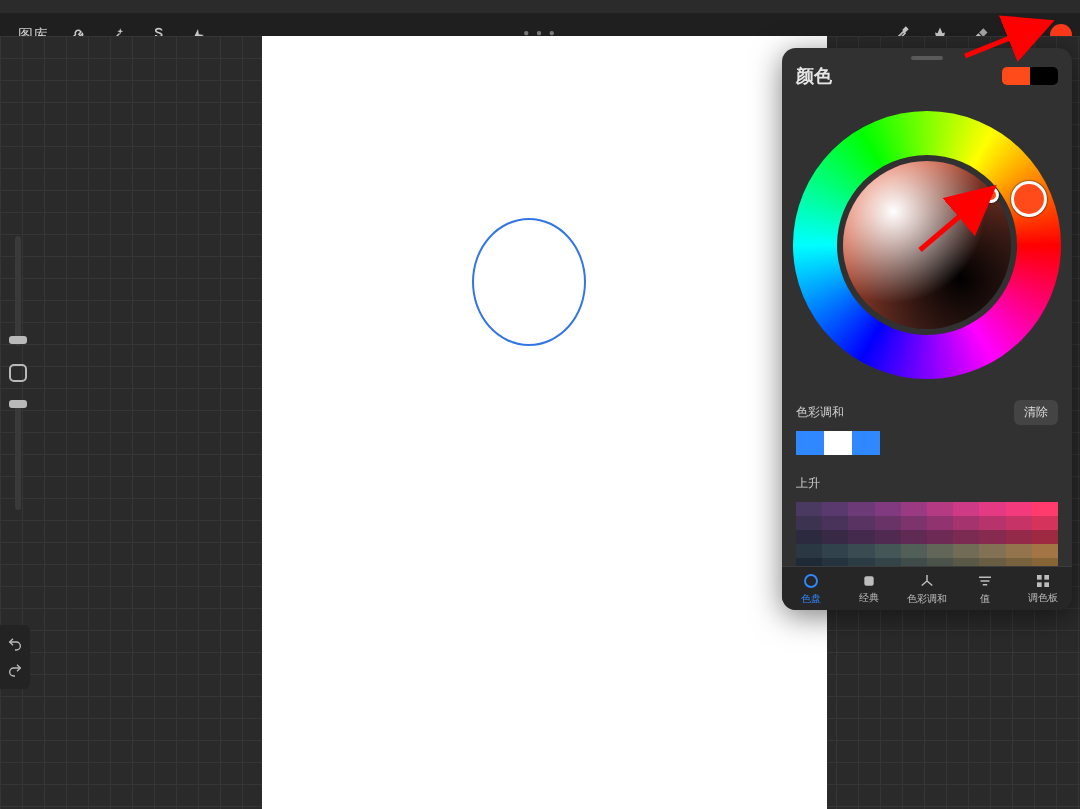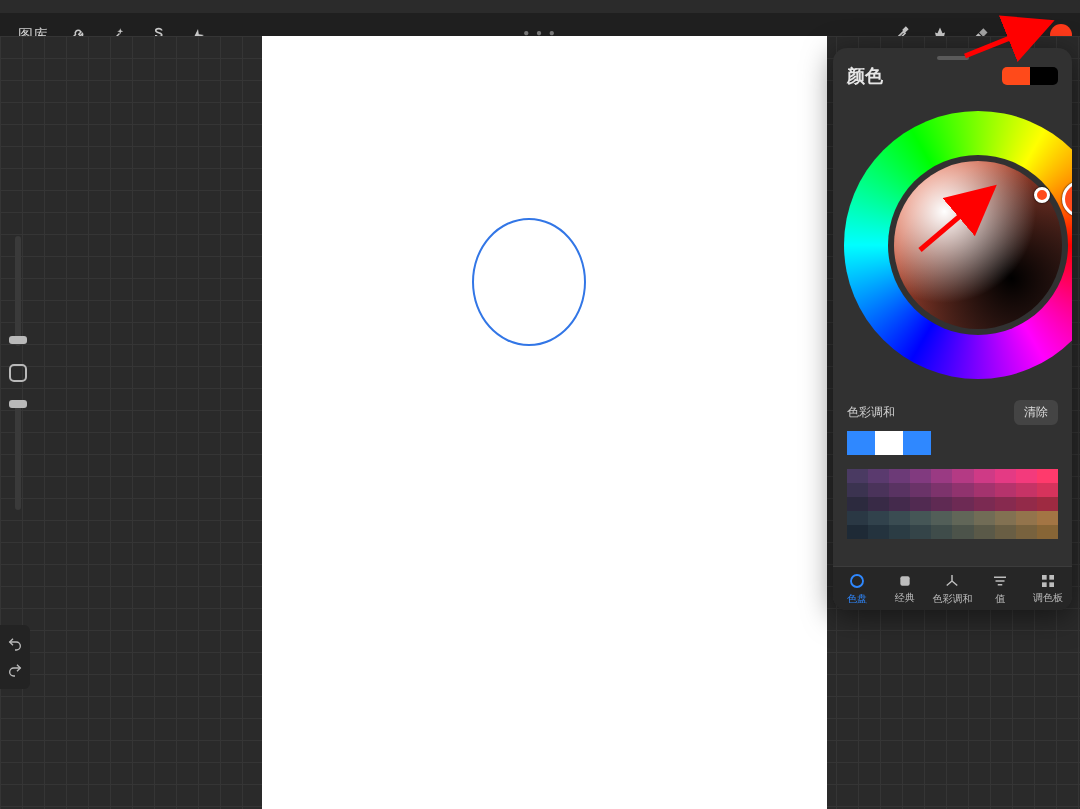--- a/index.html
+++ b/index.html
@@ -29,21 +29,21 @@
 
   
   .side-rail { position:absolute; left:4px; top:236px; width:28px; }
   .rail-track { width:6px; height:110px; background:#3a3a3a; border-radius:3px; margin:0 auto; position:relative; }
   .rail-knob { position:absolute; left:-6px; width:18px; height:8px; border-radius:3px; background:#b9b9b9; }
   .rail-square { width:18px; height:18px; border:2px solid #b9b9b9; border-radius:5px; margin:18px auto; }
   .undo-redo { position:absolute; left:0; bottom:120px; width:30px; background:#232323; border-radius:0 6px 6px 0; padding:6px 0; }
   .undo-redo div { height:26px; display:flex; align-items:center; justify-content:center; color:#bbb; cursor:pointer; }
 
   
-  .color-panel { position:absolute; top:48px; right:8px; width:239px; height:562px; background:#313131; border-radius:14px; color:#e6e6e6; overflow:hidden; box-shadow:0 6px 30px rgba(0,0,0,.5); }
+  .color-panel { position:absolute; top:48px; right:8px; width:290px; height:562px; background:#313131; border-radius:14px; color:#e6e6e6; overflow:hidden; box-shadow:0 6px 30px rgba(0,0,0,.5); }
   .panel-grab { width:32px; height:4px; border-radius:2px; background:#5a5a5a; margin:8px auto 4px; }
   .panel-header { display:flex; align-items:center; padding:0 14px 12px; }
   .panel-title { font-size:18px; font-weight:600; }
   .swatch-pair { margin-left:auto; display:flex; border-radius:5px; overflow:hidden; }
   .swatch-pair span { width:28px; height:18px; display:block; }
   .wheel-wrap { width:290px; height:290px; position:relative; display:flex; align-items:center; justify-content:center; }
   .hue-ring { width:268px; height:268px; border-radius:50%;
     background: conic-gradient(from 90deg, red, magenta, blue, cyan, lime, yellow, red);
     position:relative; }
   .ring-hole { position:absolute; top:44px; left:44px; width:180px; height:180px; border-radius:50%; background:#313131; }
@@ -180,20 +180,23 @@
   <div class="section-row">
     <span>色彩调和</span>
     <span class="clear-btn">清除</span>
   </div>
   <div class="history-swatches" id="hist">
       <span style="background: rgb(47, 136, 255);"></span>
       <span style="background: rgb(255, 255, 255);"></span>
       <span style="background: rgb(47, 136, 255);"></span>
     </div>
 
+  <div class="section-row">
+    <span>上升</span>
+  </div>
   <div class="trend-grid" id="trend">
       <div class="row">
         <span style="background: rgb(74, 58, 98);"></span>
         <span style="background: rgb(90, 58, 110);"></span>
         <span style="background: rgb(108, 58, 119);"></span>
         <span style="background: rgb(129, 58, 127);"></span>
         <span style="background: rgb(154, 58, 131);"></span>
         <span style="background: rgb(180, 58, 132);"></span>
         <span style="background: rgb(207, 58, 134);"></span>
         <span style="background: rgb(228, 58, 132);"></span>

